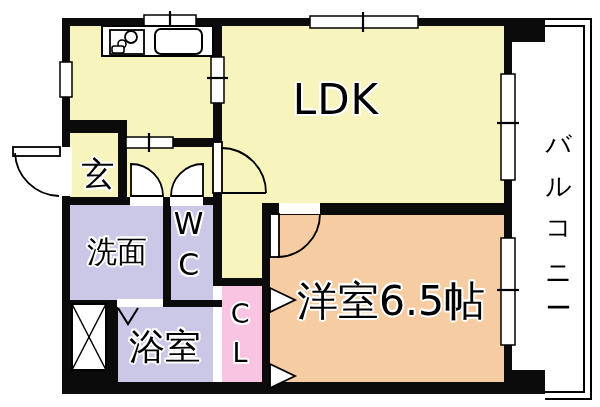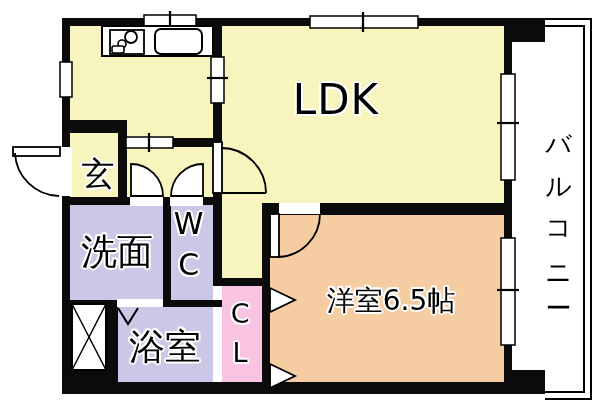--- a/index.html
+++ b/index.html
@@ -100,20 +100,20 @@
     <circle cx="122" cy="44" r="4" fill="#fff" stroke="#000" stroke-width="1.6"></circle>
     <rect x="112" y="46" width="12" height="7" rx="2" fill="#fff" stroke="#000" stroke-width="1.6"></rect>
     <rect x="155" y="29" width="47" height="25" rx="6" fill="#fff" stroke="#000" stroke-width="2"></rect>
 
     <path d="M545,26 L584,26 L584,392 L545,392" fill="none" stroke="#000" stroke-width="2"></path>
     <path d="M545,19 L591,19 L591,399 L545,399" fill="none" stroke="#000" stroke-width="2"></path>
   </svg>
 
   <div class="lbl" style="left:336px;top:100px;font-size:42px;letter-spacing:1px;">LDK</div>
   <div class="lbl" style="left:98px;top:174px;font-size:33px;">玄</div>
-  <div class="lbl" style="left:117px;top:252px;font-size:36px;">洗面</div>
+  <div class="lbl" style="left:117px;top:252px;font-size:30px;">洗面</div>
   <div class="lbl vtext" style="left:188px;top:247px;font-size:30px;letter-spacing:6px;">WC</div>
   <div class="lbl" style="left:165px;top:347px;font-size:36px;">浴室</div>
   <div class="lbl vtext" style="left:240px;top:337px;font-size:27px;letter-spacing:8px;">CL</div>
-  <div class="lbl" style="left:391px;top:301px;font-size:28px;">洋室6.5帖</div>
+  <div class="lbl" style="left:391px;top:301px;font-size:41px;">洋室6.5帖</div>
   <div class="lbl vtext" style="left:559px;top:212px;font-size:26px;letter-spacing:15px;">バルコニー</div>
 
 </div>
 
 </body></html>

